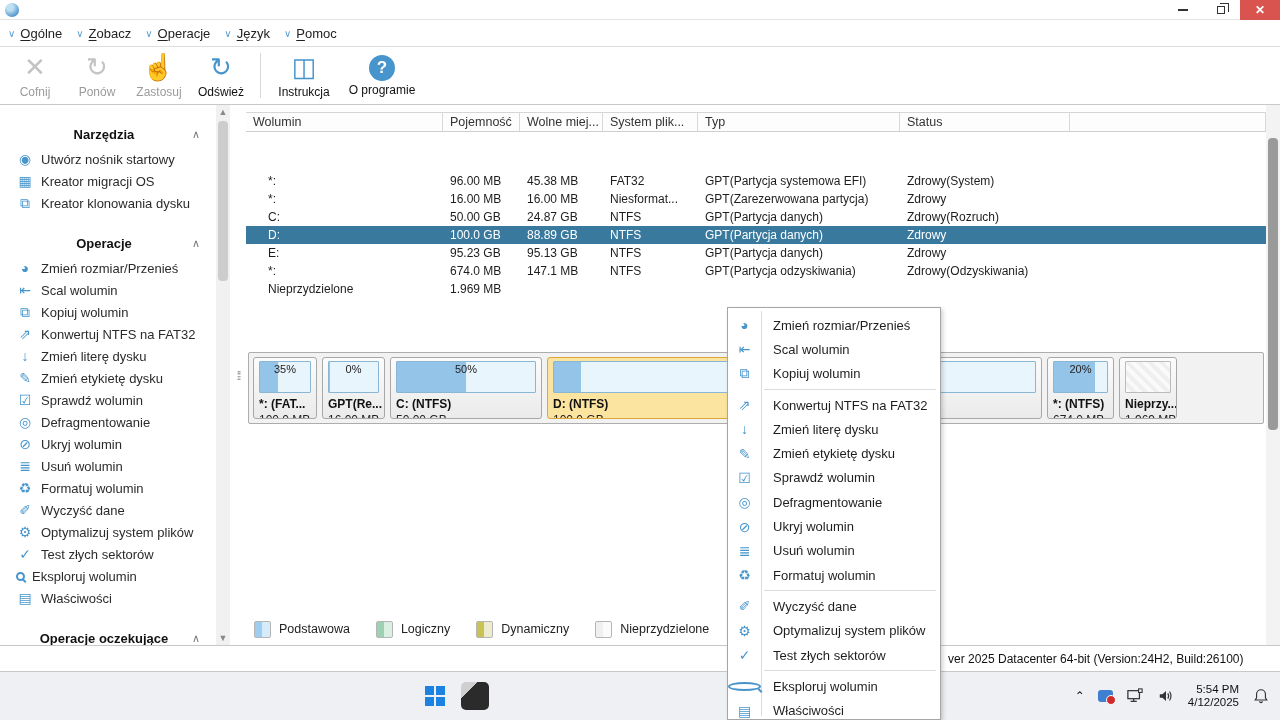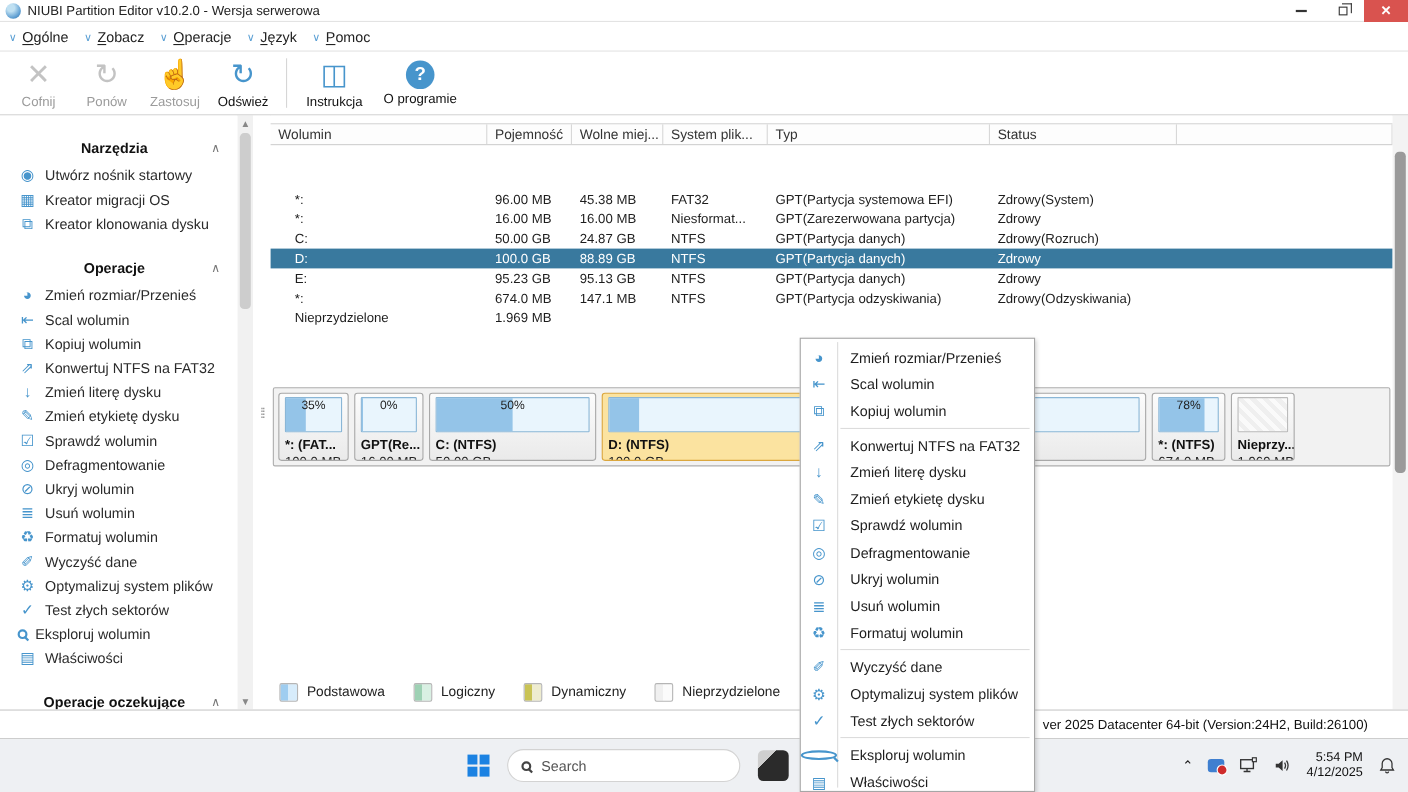--- a/index.html
+++ b/index.html
@@ -158,21 +158,20 @@
   .ctx-label { font-size:13px; color:#1e1e1e; margin-left:12px; white-space:nowrap; }
   .ctx-sep { height:1px; background:#dcdcdc; margin:3px 4px 3px 36px; }
 </style>
 </head>
 <body>
 
 <div id="stage" data-name="desktop">
 
   <div class="titlebar" data-name="titlebar">
     <span class="app-icon" data-name="app-logo-icon"></span>
-    <span class="title-text" data-name="window-title">NIUBI Partition Editor v10.2.0 - Wersja serwerowa</span>
     <div class="win-controls">
       <div class="win-btn min" data-name="minimize-button">
           <span></span>
         </div>
       <div class="win-btn" data-name="restore-button">
           <span class="restore-box" data-name="restore-icon"></span>
         </div>
       <div class="win-btn close" data-name="close-button">✕</div>
     </div>
   </div>
@@ -448,21 +447,21 @@
           <div class="pbar" data-name="usage-bar">
             <div class="fill" data-name="usage-fill" style="width: 2%;"></div>
             <div class="plabel" data-name="usage-percent">0%</div>
           </div>
           <div class="pname" data-name="partition-name">E: (NTFS)</div>
           <div class="psize" data-name="partition-size">95.23 GB</div>
         </div>
         <div class="part" data-name="partition-block-ntfs" style="width: 67px;">
           <div class="pbar" data-name="usage-bar">
             <div class="fill" data-name="usage-fill" style="width: 78%;"></div>
-            <div class="plabel" data-name="usage-percent">78%</div>
+            <div class="plabel" data-name="usage-percent">20%</div>
           </div>
           <div class="pname" data-name="partition-name">*: (NTFS)</div>
           <div class="psize" data-name="partition-size">674.0 MB</div>
         </div>
         <div class="part" data-name="partition-block-nieprzy" style="width: 58px;">
           <div class="pbar unalloc" data-name="usage-bar"></div>
           <div class="pname" data-name="partition-name">Nieprzy...</div>
           <div class="psize" data-name="partition-size">1.969 MB</div>
         </div>
       </div>
@@ -496,24 +495,20 @@
   </div>
 
   <div class="taskbar" data-name="taskbar">
     <div class="tb-center">
       <span class="win-logo" data-name="windows-start-button">
           <span></span>
           <span></span>
           <span></span>
           <span></span>
         </span>
-      <div class="search-pill" data-name="taskbar-search">
-        <span class="css-mag" data-name="search-icon"></span>
-        <span class="search-text" data-name="search-placeholder">Search</span>
-      </div>
       <span class="tb-app" data-name="file-explorer-taskbar-icon"></span>
     </div>
     <div class="tb-tray">
       <span class="tray-chevron" data-name="tray-chevron-up-icon">⌃</span>
       <span class="tray-niubi" data-name="niubi-tray-icon"></span>
       <svg class="tray-svg" viewBox="0 0 20 18" data-name="network-icon">
         <rect x="2" y="3" width="13" height="9" fill="none" stroke="#333" stroke-width="1.4"></rect>
         <line x1="8.5" y1="12" x2="8.5" y2="15" stroke="#333" stroke-width="1.4"></line>
         <line x1="5" y1="15" x2="12" y2="15" stroke="#333" stroke-width="1.4"></line>
         <rect x="14" y="1" width="4" height="4" fill="#eef0f3" stroke="#333" stroke-width="1.2"></rect>

